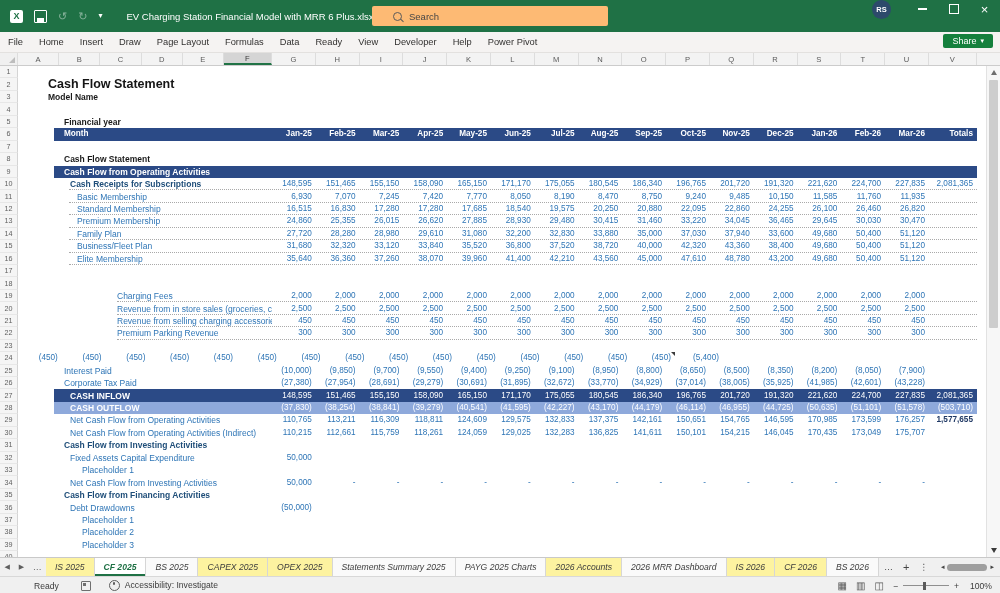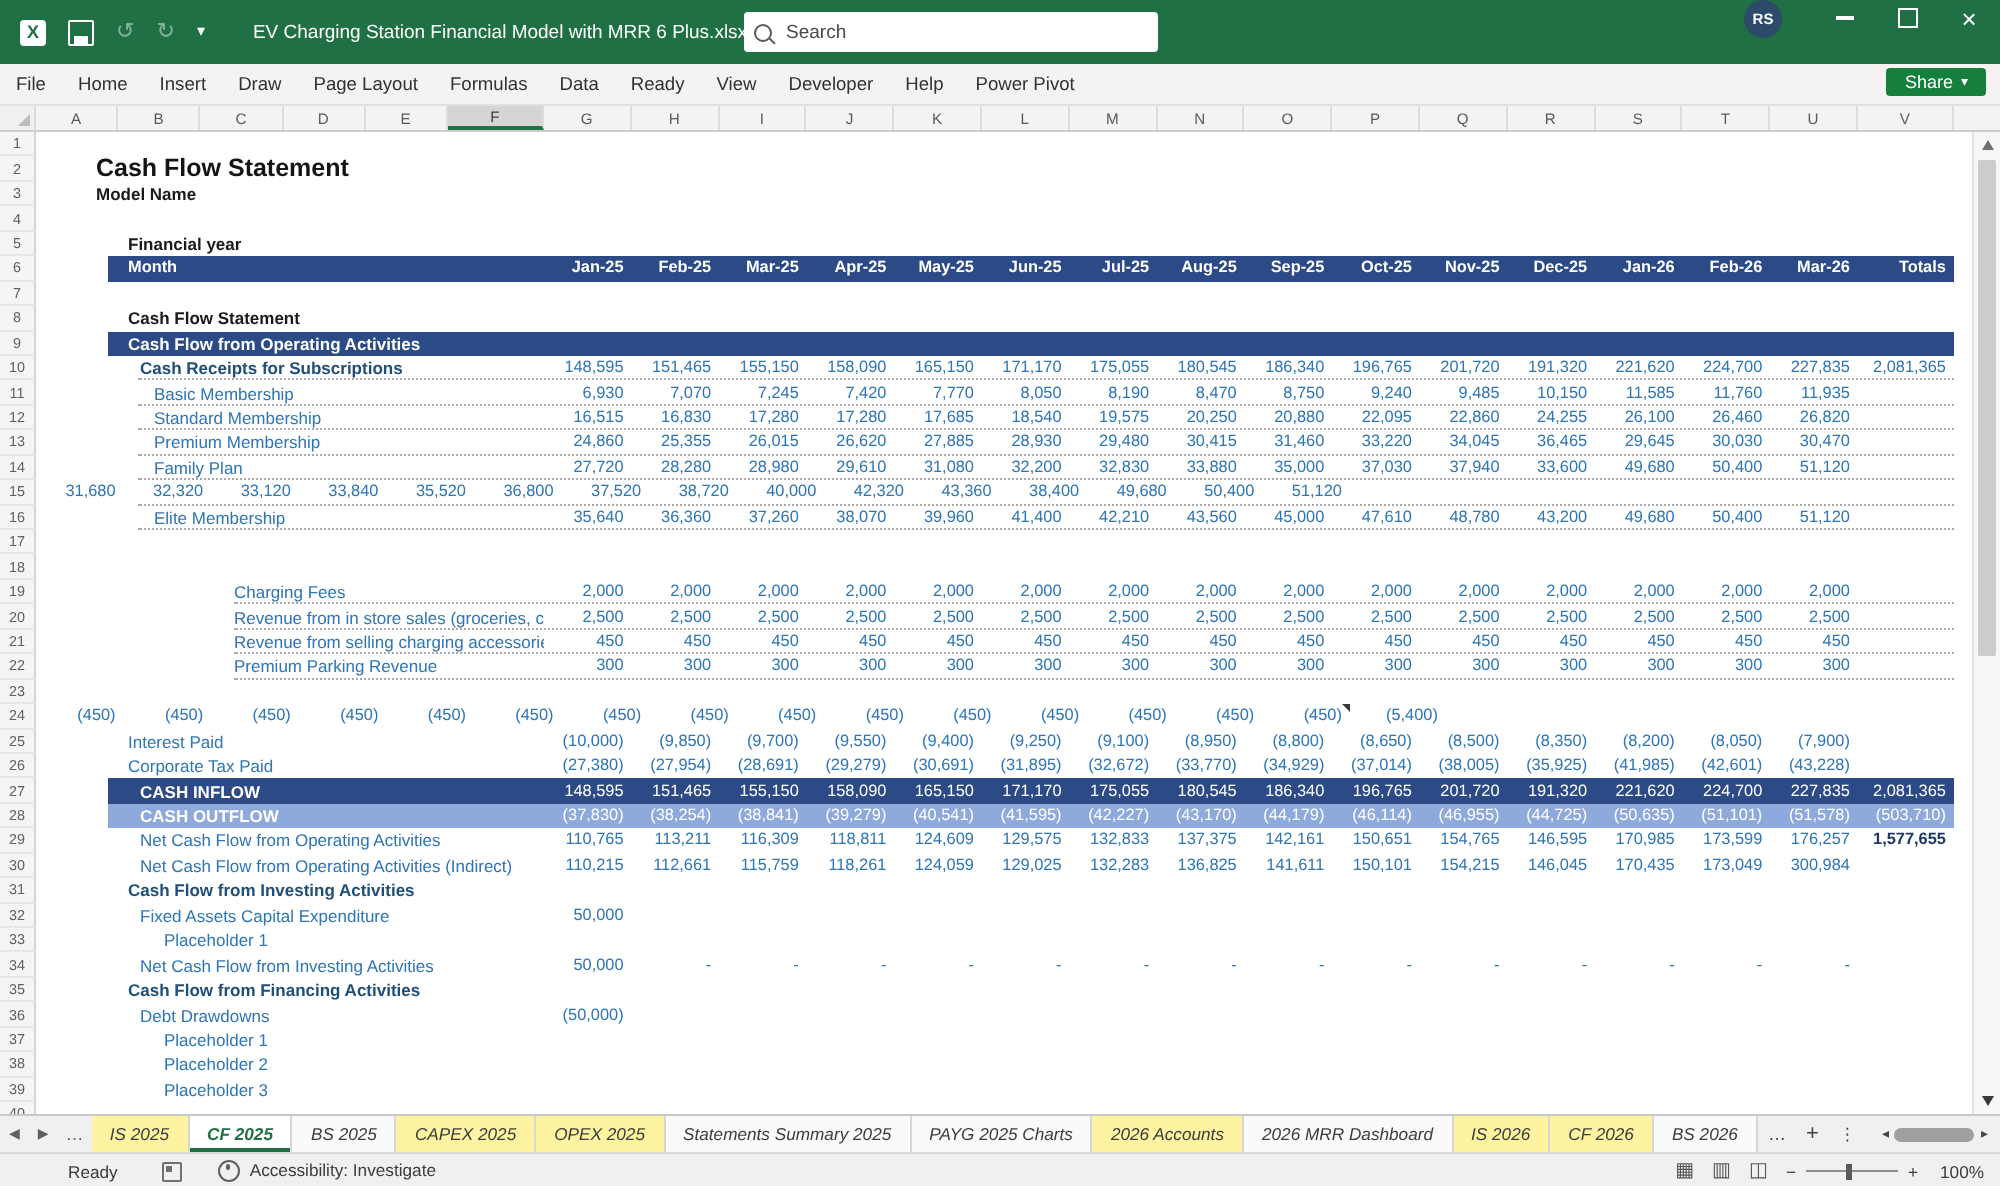--- a/index.html
+++ b/index.html
@@ -8,21 +8,21 @@
 
   
   .titlebar{height:32px;background:#1f7145;display:flex;align-items:center;color:#fff;position:relative;}
   .qat{display:flex;align-items:center;gap:11px;padding-left:10px;}
   .xl-icon{width:13px;height:13px;background:#fff;border-radius:2px;color:#1f7145;font-size:9px;font-weight:bold;display:flex;align-items:center;justify-content:center;}
   .save-icon{width:11px;height:11px;border:1.3px solid #fff;border-radius:1px;position:relative;}
   .save-icon:after{content:"";position:absolute;left:2px;right:2px;bottom:0;height:4px;background:#fff;}
   .qat-glyph{font-size:11px;color:#fff;line-height:1;}
   .dim{opacity:.45;}
   .title-text{font-size:9.5px;margin-left:24px;white-space:nowrap;color:#fff;}
-  .searchbox{position:absolute;left:372px;top:6px;width:207px;height:20px;background:#ffffff;border-radius:2px;display:flex;align-items:center;gap:7px;padding-left:5px;color:#474747;font-size:9.5px;box-sizing:border-box;}
+  .searchbox{position:absolute;left:372px;top:6px;width:236px;height:20px;background:#fdba74;border-radius:2px;display:flex;align-items:center;gap:7px;padding-left:21px;color:#474747;font-size:9.5px;box-sizing:border-box;}
   .mag{width:7px;height:7px;border:1.2px solid #5a5a5a;border-radius:50%;position:relative;flex:0 0 auto;}
   .mag:after{content:"";position:absolute;width:4px;height:1.2px;background:#5a5a5a;transform:rotate(45deg);left:5.5px;top:7px;}
   .win-cluster{position:absolute;right:0;top:0;height:18px;display:flex;align-items:center;}
   .avatar{width:19px;height:19px;border-radius:50%;background:#2d4a6b;color:#fff;font-size:7.5px;font-weight:bold;display:flex;align-items:center;justify-content:center;margin-right:16px;}
   .wbtn{width:31px;height:32px;display:flex;align-items:center;justify-content:center;font-size:11px;color:#fff;}
   .min-glyph{width:9px;height:1.2px;background:#fff;}
   .restore-glyph{width:8px;height:8px;border:1.1px solid #fff;position:relative;}
 
   
   .menubar{height:20px;background:#f5f3f2;display:flex;align-items:center;position:relative;border-bottom:1px solid #e3e1df;}
@@ -332,20 +332,21 @@
           <div class="vcell">37,030</div>
           <div class="vcell">37,940</div>
           <div class="vcell">33,600</div>
           <div class="vcell">49,680</div>
           <div class="vcell">50,400</div>
           <div class="vcell">51,120</div>
           <div class="tcell"></div>
         </div>
         <div class="grow dotted">
           <div class="rn">15</div>
+          <div class="lab t-item ind4">Business/Fleet Plan</div>
           <div class="vcell">31,680</div>
           <div class="vcell">32,320</div>
           <div class="vcell">33,120</div>
           <div class="vcell">33,840</div>
           <div class="vcell">35,520</div>
           <div class="vcell">36,800</div>
           <div class="vcell">37,520</div>
           <div class="vcell">38,720</div>
           <div class="vcell">40,000</div>
           <div class="vcell">42,320</div>
@@ -598,21 +599,21 @@
           <div class="vcell">124,059</div>
           <div class="vcell">129,025</div>
           <div class="vcell">132,283</div>
           <div class="vcell">136,825</div>
           <div class="vcell">141,611</div>
           <div class="vcell">150,101</div>
           <div class="vcell">154,215</div>
           <div class="vcell">146,045</div>
           <div class="vcell">170,435</div>
           <div class="vcell">173,049</div>
-          <div class="vcell">300,984</div>
+          <div class="vcell">175,707</div>
           <div class="tcell"></div>
         </div>
         <div class="grow">
           <div class="rn">31</div>
           <div class="lab t-hb ind2">Cash Flow from Investing Activities</div>
         </div>
         <div class="grow">
           <div class="rn">32</div>
           <div class="lab t-item ind3">Fixed Assets Capital Expenditure</div>
           <div class="vcell">50,000</div>

